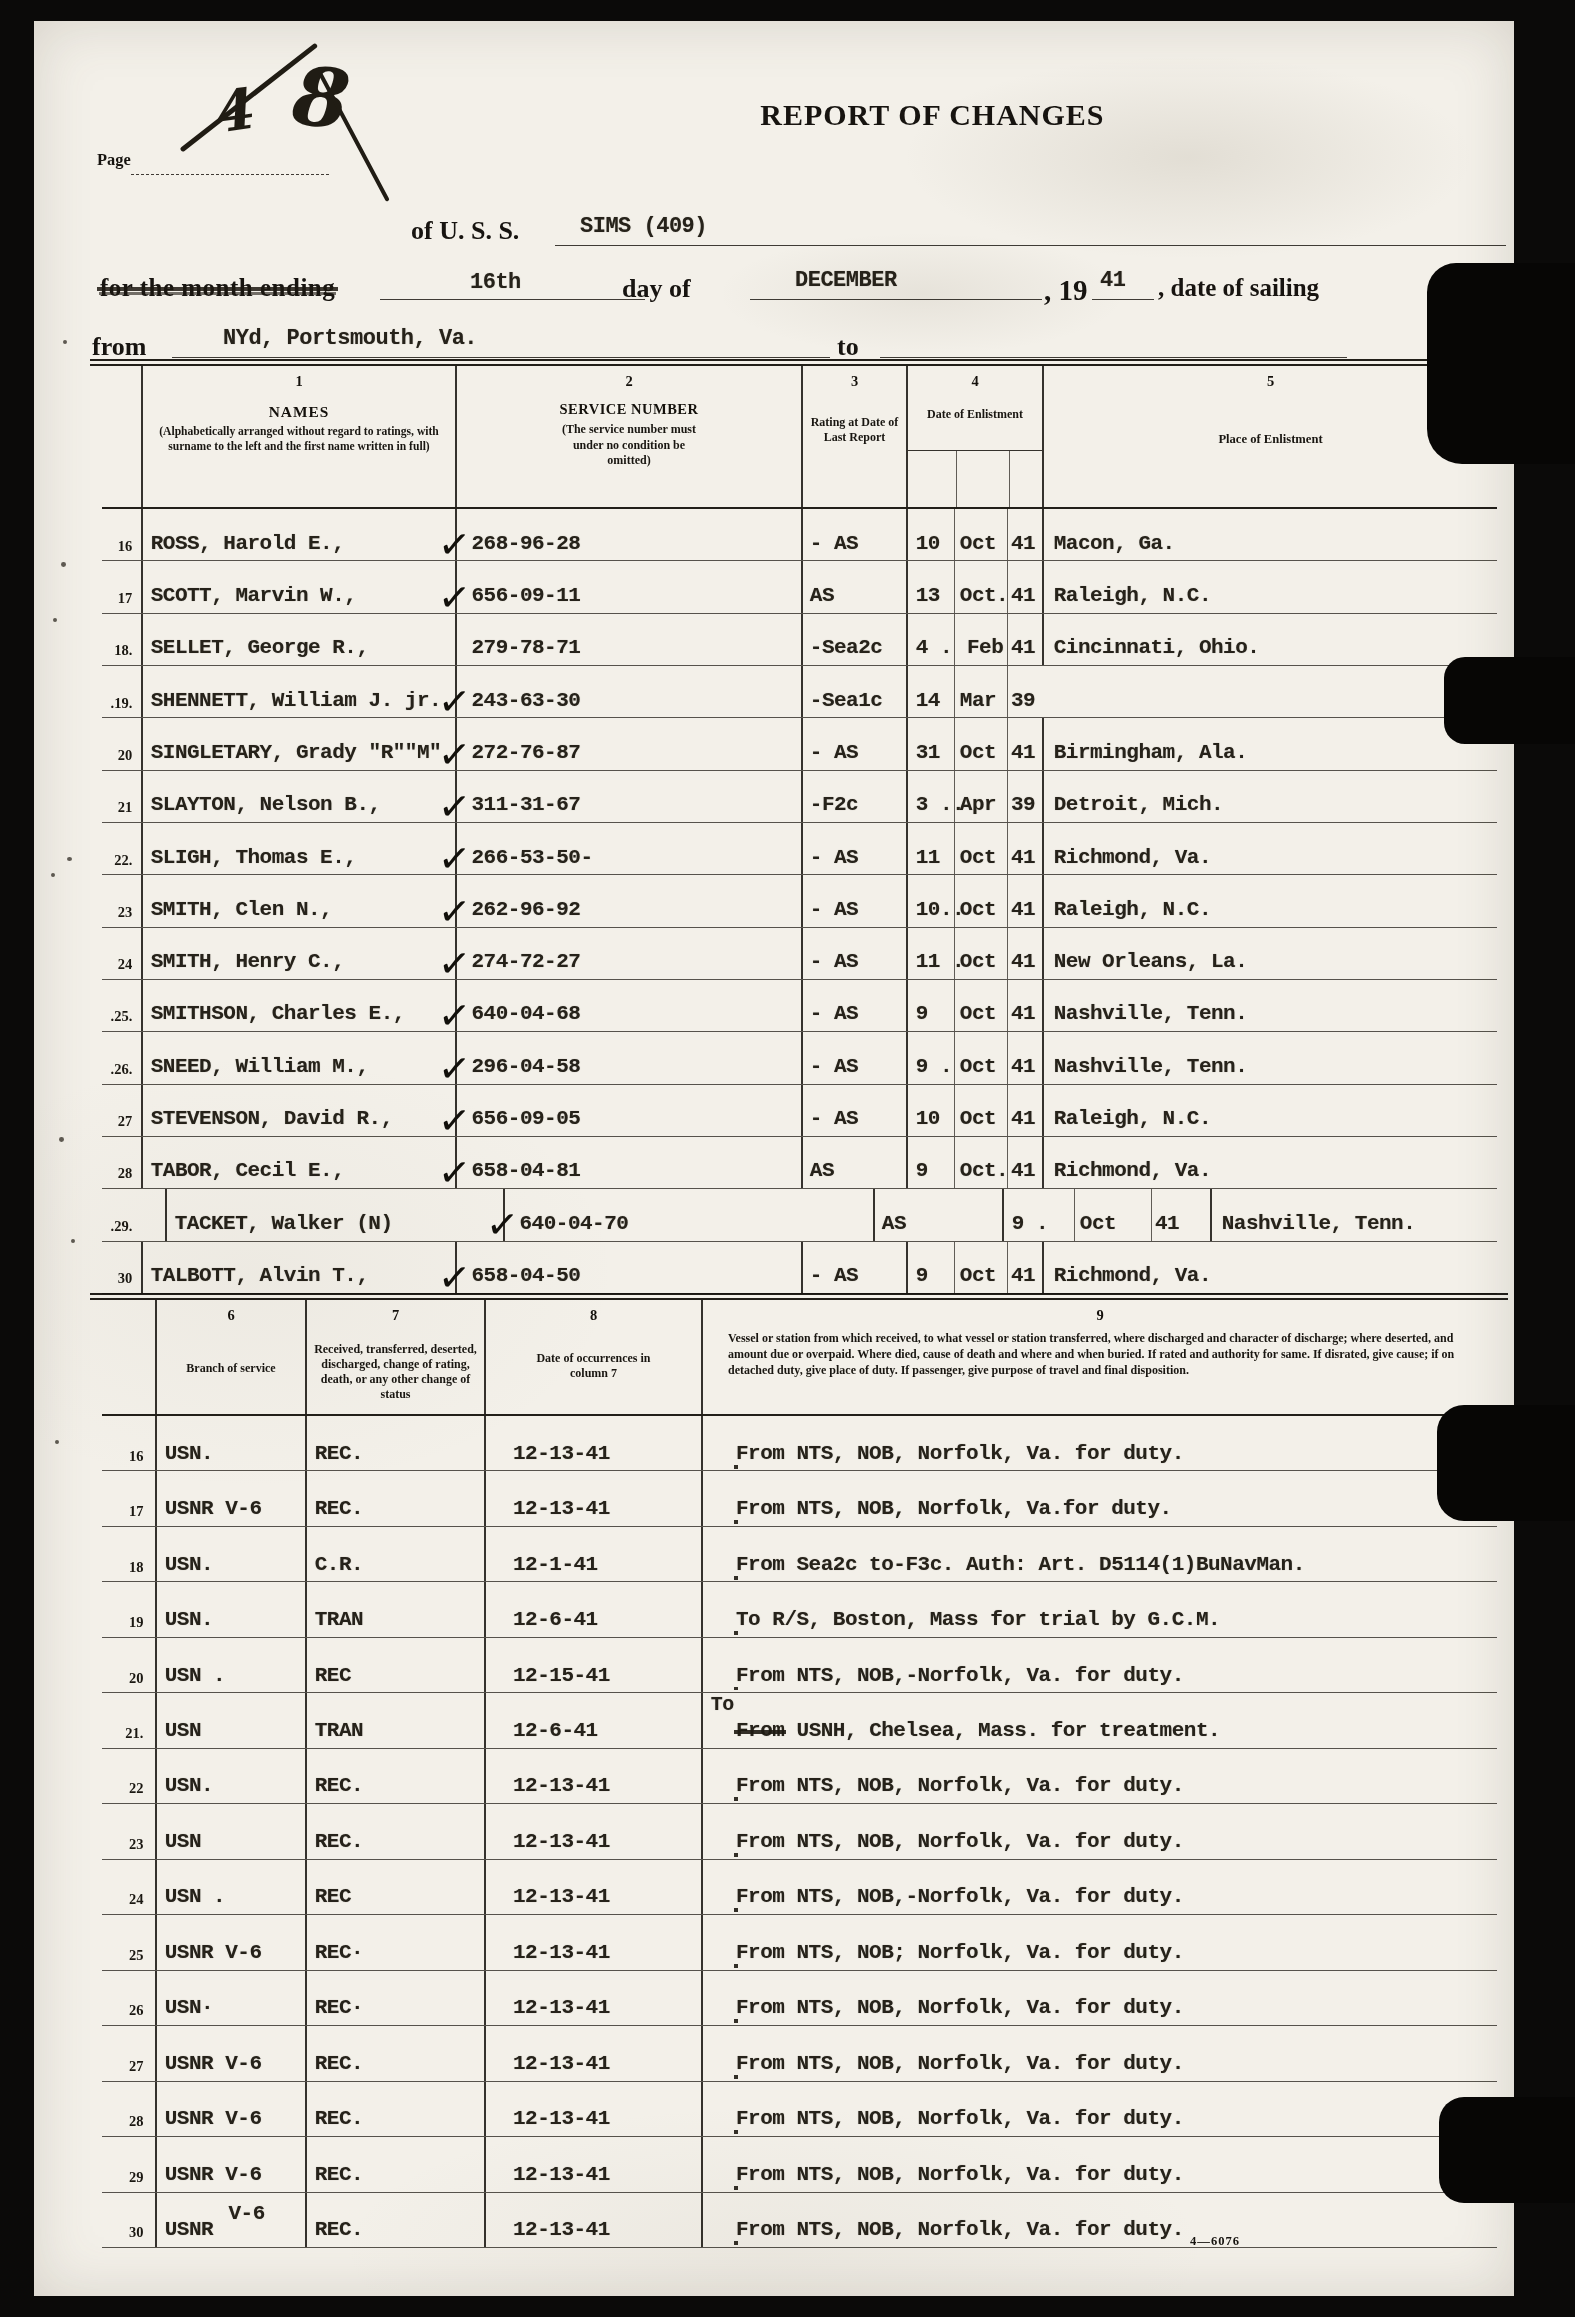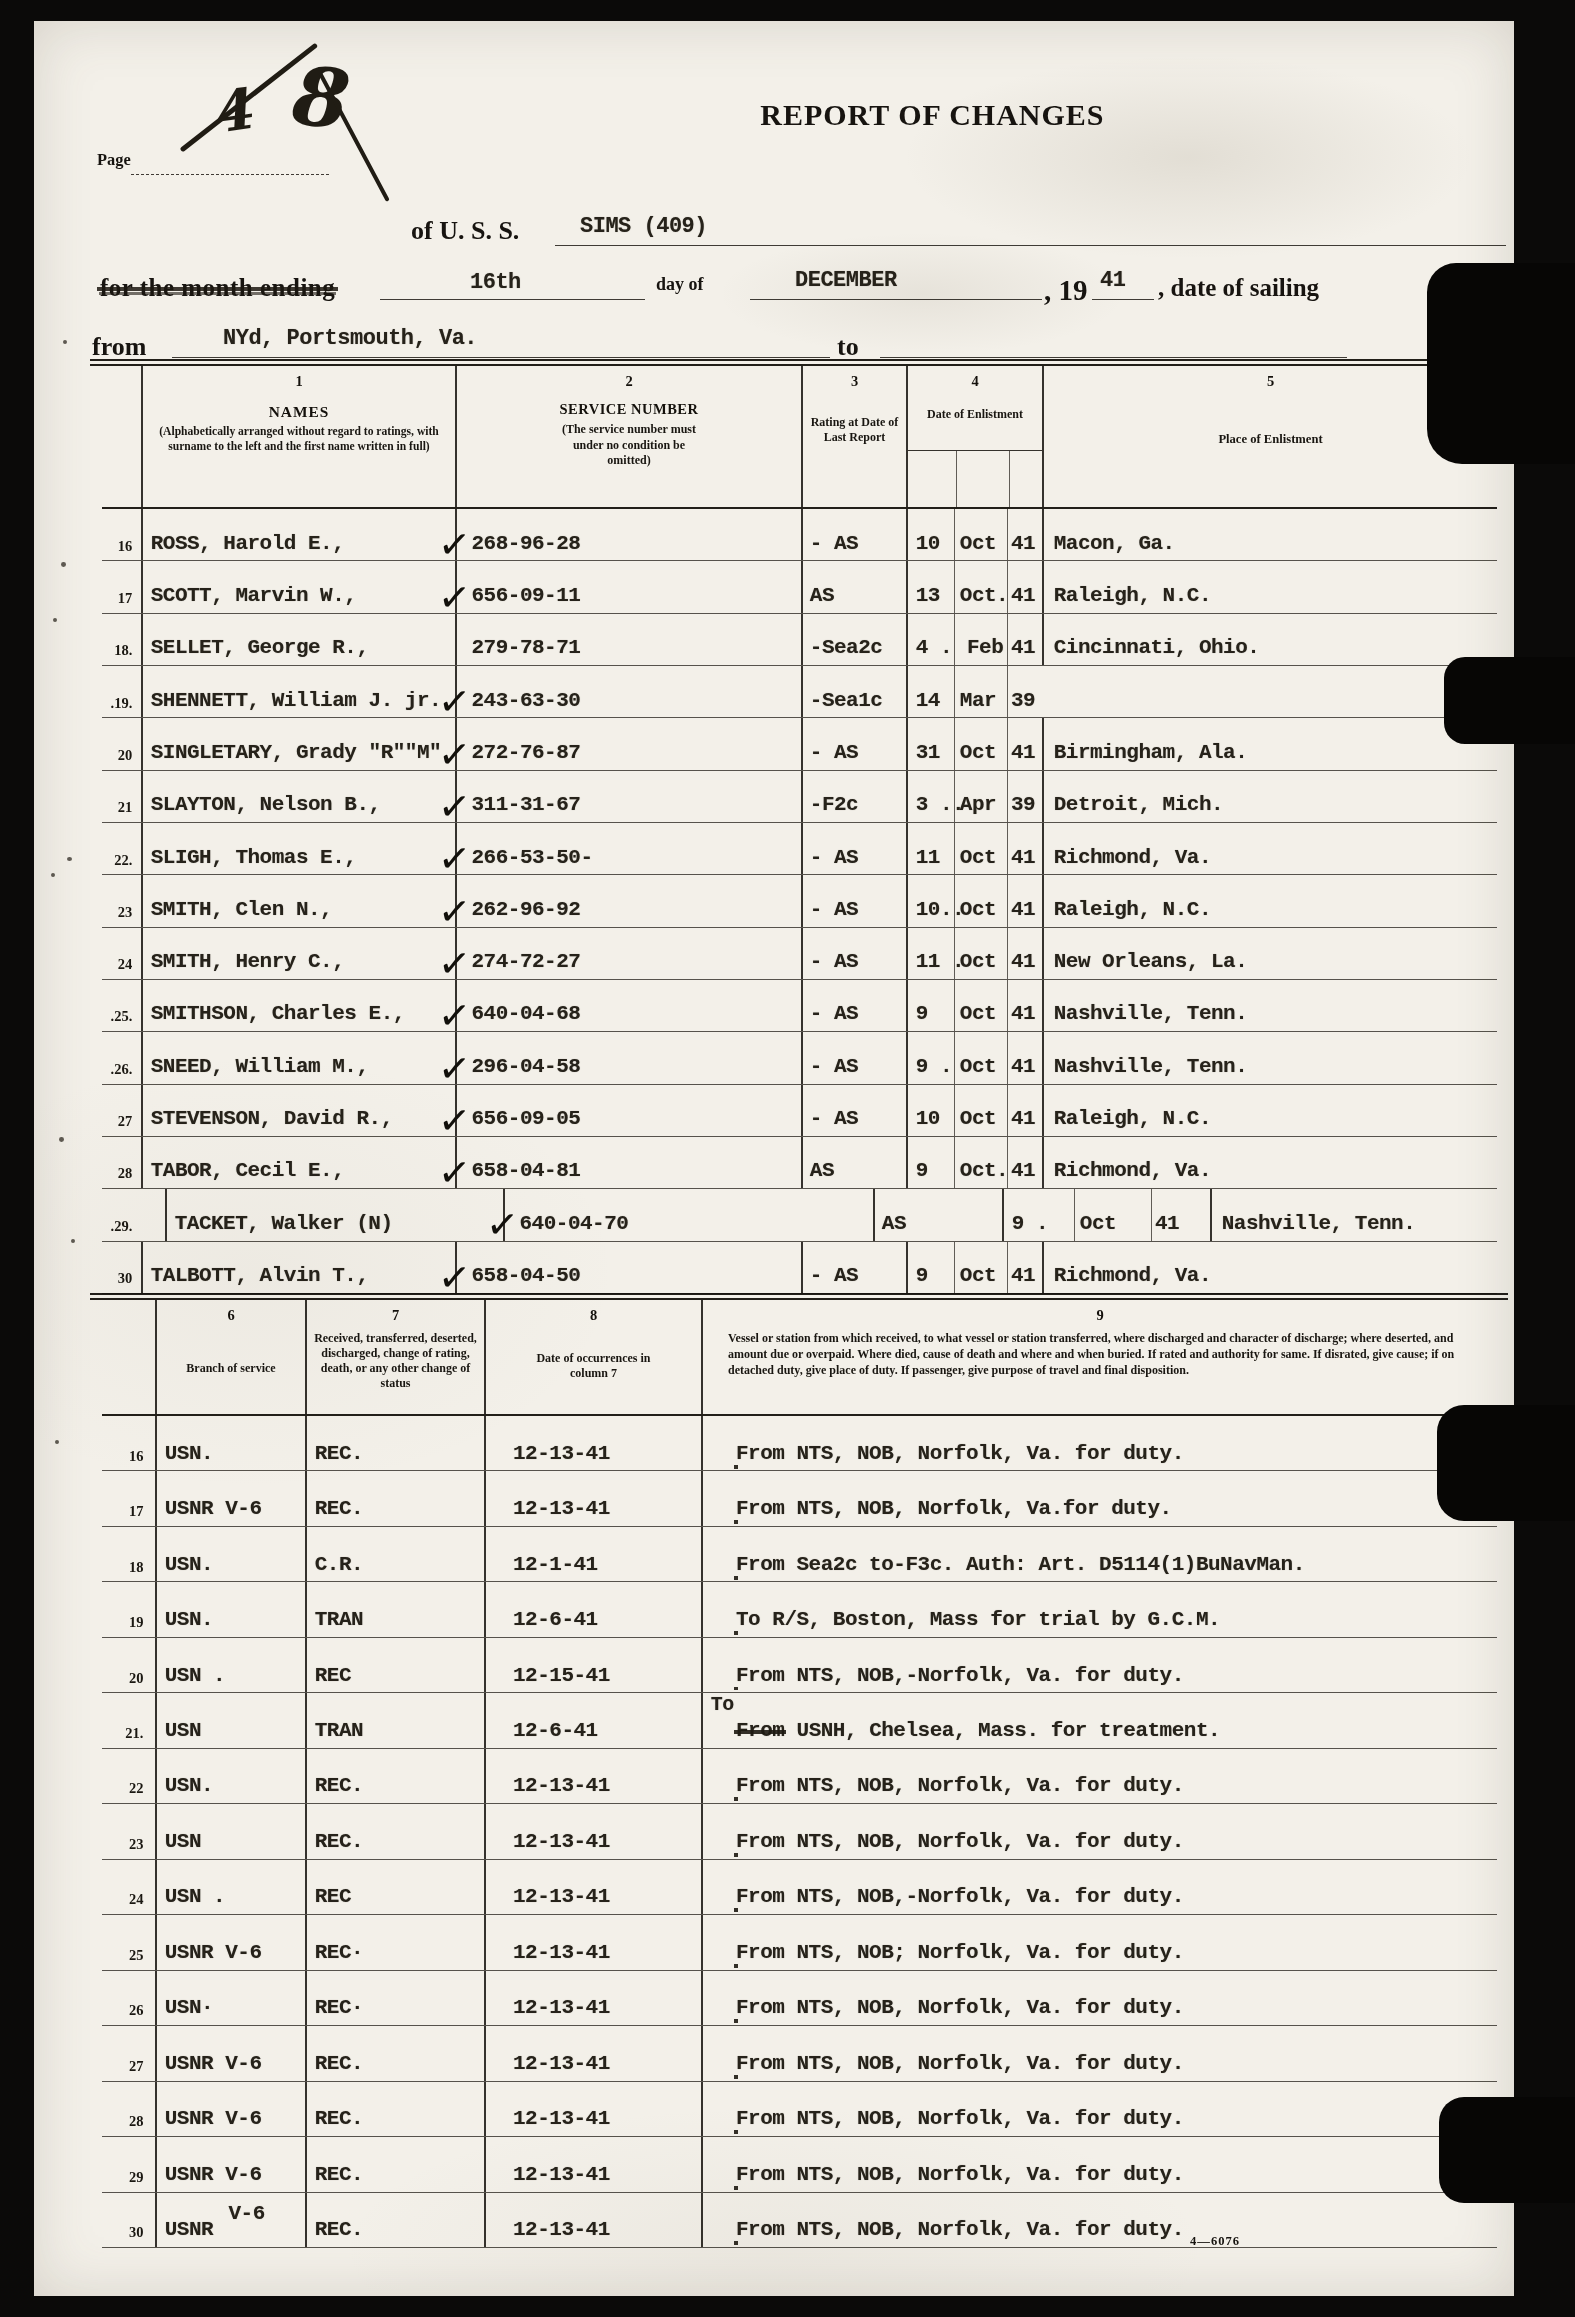--- a/index.html
+++ b/index.html
@@ -85,21 +85,21 @@
 
     
     <span class="abs lbl" style="left:377px;top:195px;font-size:26px;">of U. S. S.</span>
     <div class="rule" style="left:521px;top:191px;width:951px;height:33px;"></div>
     <span class="abs typed" style="left:546px;top:193px;font-size:22px;">SIMS (409)</span>
 
     
     <span class="abs lbl xstrike" style="left:66px;top:253px;font-size:25px;letter-spacing:0.5px;">for the month ending</span>
     <div class="rule" style="left:346px;top:245px;width:265px;height:33px;"></div>
     <span class="abs typed" style="left:436px;top:249px;font-size:22px;">16th</span>
-    <span class="abs lbl" style="left:622px;top:253px;font-size:18px;">day of</span>
+    <span class="abs lbl" style="left:588px;top:253px;font-size:26px;">day of</span>
     <div class="rule" style="left:716px;top:245px;width:292px;height:33px;"></div>
     <span class="abs typed" style="left:761px;top:247px;font-size:22px;">DECEMBER</span>
     <span class="abs lbl" style="left:1010px;top:253px;font-size:29px;">, 19</span>
     <div class="rule" style="left:1058px;top:245px;width:62px;height:33px;"></div>
     <span class="abs typed" style="left:1066px;top:247px;font-size:22px;">41</span>
     <span class="abs lbl" style="left:1124px;top:253px;font-size:25px;">, date of sailing</span>
 
     
     <span class="abs lbl" style="left:58px;top:311px;font-size:26px;">from</span>
     <div class="rule" style="left:138px;top:303px;width:658px;height:33px;"></div>
@@ -560,21 +560,21 @@
     <div class="tbl" style="left:68px;top:1279px;width:1395px;height:948px;display:flex;flex-direction:column;">
 
       <div style="display:flex;height:116px;border-bottom:2.4px solid rgba(22,19,14,.95);box-sizing:border-box;">
         <div class="hcell c2-gut" style="width:53px;"></div>
         <div class="hcell vline" style="width:150px;justify-content:flex-start;">
           <div class="colnum">6</div>
           <div class="hsub" style="font-size:12px;margin-top:37px;">Branch of service</div>
         </div>
         <div class="hcell vline" style="width:179px;justify-content:flex-start;">
           <div class="colnum">7</div>
-          <div class="hsub" style="font-size:12px;margin-top:7px;line-height:1.25;padding:0 6px;">Received, transferred, deserted, discharged, change of rating, death, or any other change of status</div>
+          <div class="hsub" style="font-size:12px;margin-top:18px;line-height:1.25;padding:0 6px;">Received, transferred, deserted, discharged, change of rating, death, or any other change of status</div>
         </div>
         <div class="hcell vline" style="width:217px;justify-content:flex-start;">
           <div class="colnum">8</div>
           <div class="hsub" style="font-size:12px;margin-top:27px;line-height:1.3;padding:0 33px;">Date of occurrences in column 7</div>
         </div>
         <div class="hcell vline" style="flex:1;justify-content:flex-start;">
           <div class="colnum">9</div>
           <div class="hsub" style="font-size:12px;margin-top:7.7px;line-height:1.32;padding:0 25px;text-align:left;">Vessel or station from which received, to what vessel or station transferred, where discharged and character of discharge; where deserted, and amount due or overpaid.  Where died, cause of death and where and when buried.  If rated and authority for same.  If disrated, give cause; if on detached duty, give place of duty.  If passenger, give purpose of travel and final disposition.</div>
         </div>
       </div>

